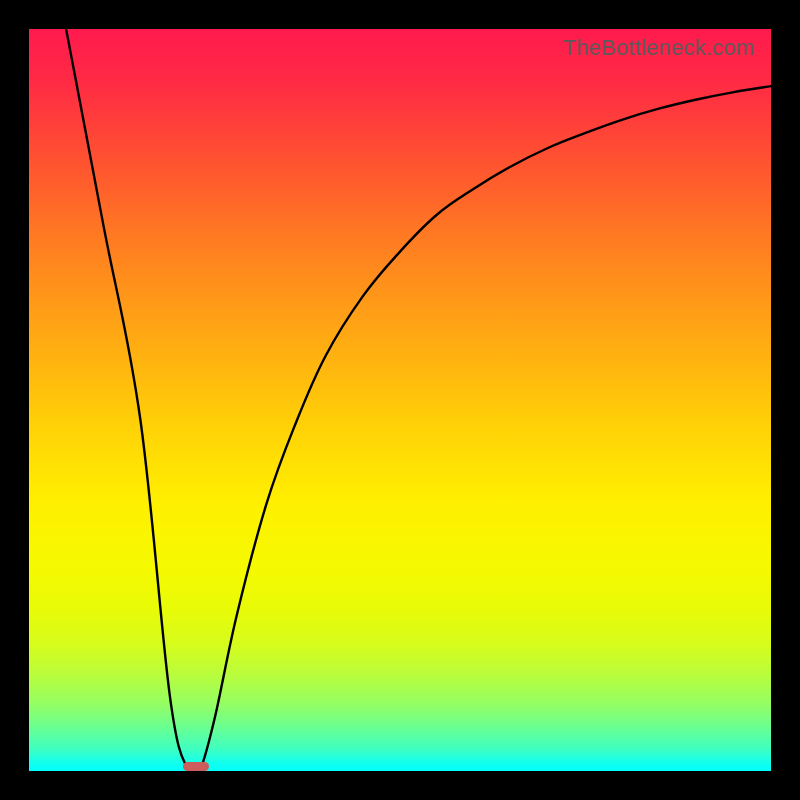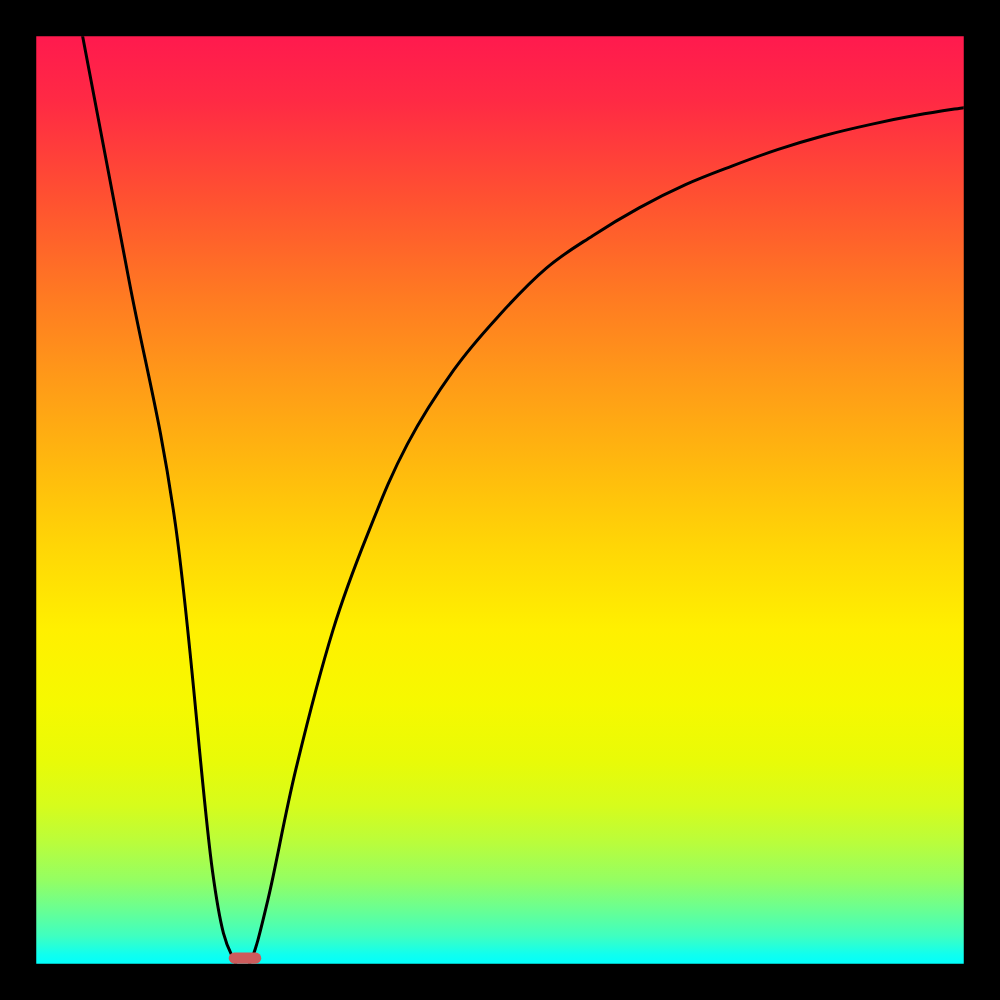--- a/index.html
+++ b/index.html
@@ -67,20 +67,21 @@
     background: #cd5c5c;
     border-radius: 6px;
   }
 </style>
 </head>
 <body>
 
 <div class="frame">
   <div class="plot-area">
 
+    <div class="watermark">TheBottleneck.com</div>
 
     <svg class="chart-svg" viewBox="0 0 742 742" preserveAspectRatio="none">
       <path id="curve-path" fill="none" stroke="#000" stroke-width="2.4" stroke-linecap="round" stroke-linejoin="round" d="M 37.10 0.00 C 43.78 35.13, 60.84 124.89, 74.20 195.15 C 87.56 265.40, 99.28 305.21, 111.30 390.29 C 123.32 475.37, 132.30 604.49, 140.98 667.80 C 149.66 731.11, 154.19 728.64, 159.53 742.00 C 164.87 755.36, 165.99 751.35, 170.66 742.00 C 175.33 732.65, 178.82 718.11, 185.50 690.06 C 192.18 662.01, 198.41 624.91, 207.76 586.18 C 217.11 547.45, 226.76 509.61, 237.44 474.88 C 248.12 440.15, 256.44 419.97, 267.12 393.26 C 277.80 366.55, 284.78 349.19, 296.80 326.48 C 308.82 303.77, 320.54 285.82, 333.90 267.12 C 347.26 248.42, 357.64 237.29, 371.00 222.60 C 384.36 207.91, 394.74 196.85, 408.10 185.50 C 421.46 174.15, 431.84 168.21, 445.20 159.53 C 458.56 150.85, 468.94 144.62, 482.30 137.27 C 495.66 129.92, 506.04 124.73, 519.40 118.72 C 532.76 112.71, 543.14 108.96, 556.50 103.88 C 569.86 98.80, 580.24 94.93, 593.60 90.52 C 606.96 86.12, 617.34 83.00, 630.70 79.39 C 644.06 75.79, 654.44 73.43, 667.80 70.49 C 681.16 67.55, 691.54 65.47, 704.90 63.07 C 718.26 60.67, 735.32 58.20, 742.00 57.13"></path>
     </svg>
 
     <div id="marker" class="marker" style="left: 153.594px; top: 732.725px; width: 26.712px; height: 9.646px; background: rgb(205, 92, 92);"></div>
   </div>
 </div>
 
 </body></html>

